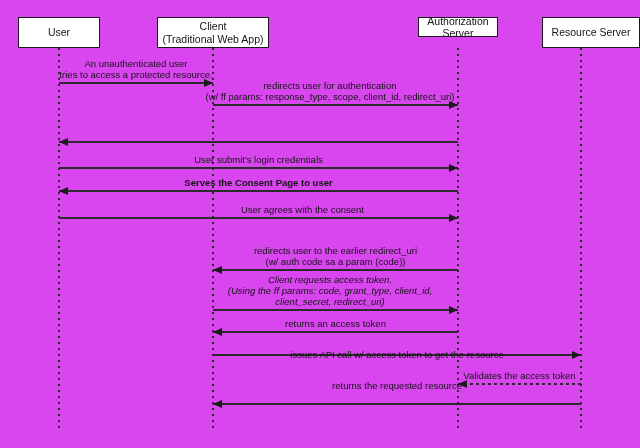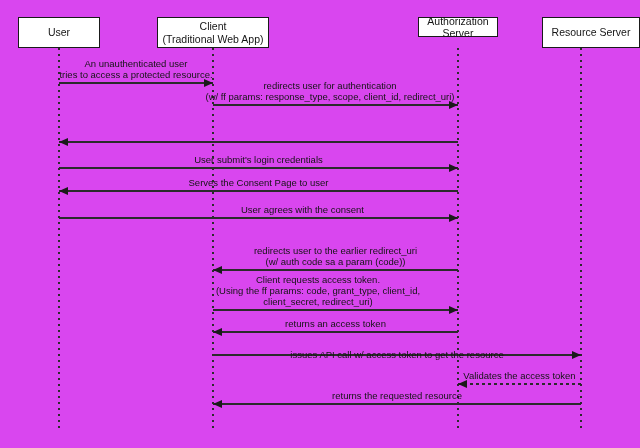--- a/index.html
+++ b/index.html
@@ -103,37 +103,37 @@
     </div>
     <div class="msg-line" style="left: 59px; width: 399px; top: 141px;"></div>
     <div class="arrowhead left" style="top: 137.8px; left: 58.5px;"></div>
     <div class="msg-line" style="left: 59px; width: 399px; top: 167px;"></div>
     <div class="arrowhead right" style="top: 163.8px; left: 449px;"></div>
     <div class="msg-label" style="left: 258.5px; bottom: 283px;">
       <div>User submit's login credentials</div>
     </div>
     <div class="msg-line" style="left: 59px; width: 399px; top: 190px;"></div>
     <div class="arrowhead left" style="top: 186.8px; left: 58.5px;"></div>
-    <div class="msg-label" style="left: 258.5px; bottom: 260px;">
+    <div class="msg-label" style="left: 258.5px; bottom: 260px; font-weight: bold;">
       <div>Serves the Consent Page to user</div>
     </div>
     <div class="msg-line" style="left: 59px; width: 399px; top: 217px;"></div>
     <div class="arrowhead right" style="top: 213.8px; left: 449px;"></div>
     <div class="msg-label" style="left: 258.5px; bottom: 233px; margin-left: 44px;">
       <div>User agrees with the consent</div>
     </div>
     <div class="msg-line" style="left: 213px; width: 245px; top: 269px;"></div>
     <div class="arrowhead left" style="top: 265.8px; left: 212.5px;"></div>
     <div class="msg-label" style="left: 335.5px; bottom: 181px;">
       <div>redirects user to the earlier redirect_uri</div>
       <div>(w/ auth code sa a param (code))</div>
     </div>
     <div class="msg-line" style="left: 213px; width: 245px; top: 309px;"></div>
     <div class="arrowhead right" style="top: 305.8px; left: 449px;"></div>
-    <div class="msg-label" style="left: 318px; bottom: 141px;">
+    <div class="msg-label" style="left: 330px; bottom: 141px; font-style: italic;">
       <div>Client requests access token.</div>
       <div>(Using the ff params:  code,  grant_type, client_id,</div>
       <div>client_secret, redirect_uri)</div>
     </div>
     <div class="msg-line" style="left: 213px; width: 245px; top: 331px;"></div>
     <div class="arrowhead left" style="top: 327.8px; left: 212.5px;"></div>
     <div class="msg-label" style="left: 335.5px; bottom: 119px; margin-top: 24px;">
       <div>returns an access token</div>
     </div>
     <div class="msg-line" style="left: 213px; width: 368px; top: 354px;"></div>
@@ -141,16 +141,16 @@
     <div class="msg-label" style="left: 397px; bottom: 88px;">
       <div>issues API call w/ access token to get the resource</div>
     </div>
     <div class="msg-line dashed" style="left: 458px; width: 123px; top: 383px;"></div>
     <div class="arrowhead left" style="top: 379.8px; left: 457.5px;"></div>
     <div class="msg-label" style="left: 519.5px; bottom: 67px;">
       <div>Validates the access token</div>
     </div>
     <div class="msg-line" style="left: 213px; width: 368px; top: 403px;"></div>
     <div class="arrowhead left" style="top: 399.8px; left: 212.5px;"></div>
-    <div class="msg-label" style="left: 397px; bottom: 47px;">
+    <div class="msg-label" style="left: 397px; bottom: 57px;">
       <div>returns the requested resource</div>
     </div>
   </div>
 
 </body></html>

